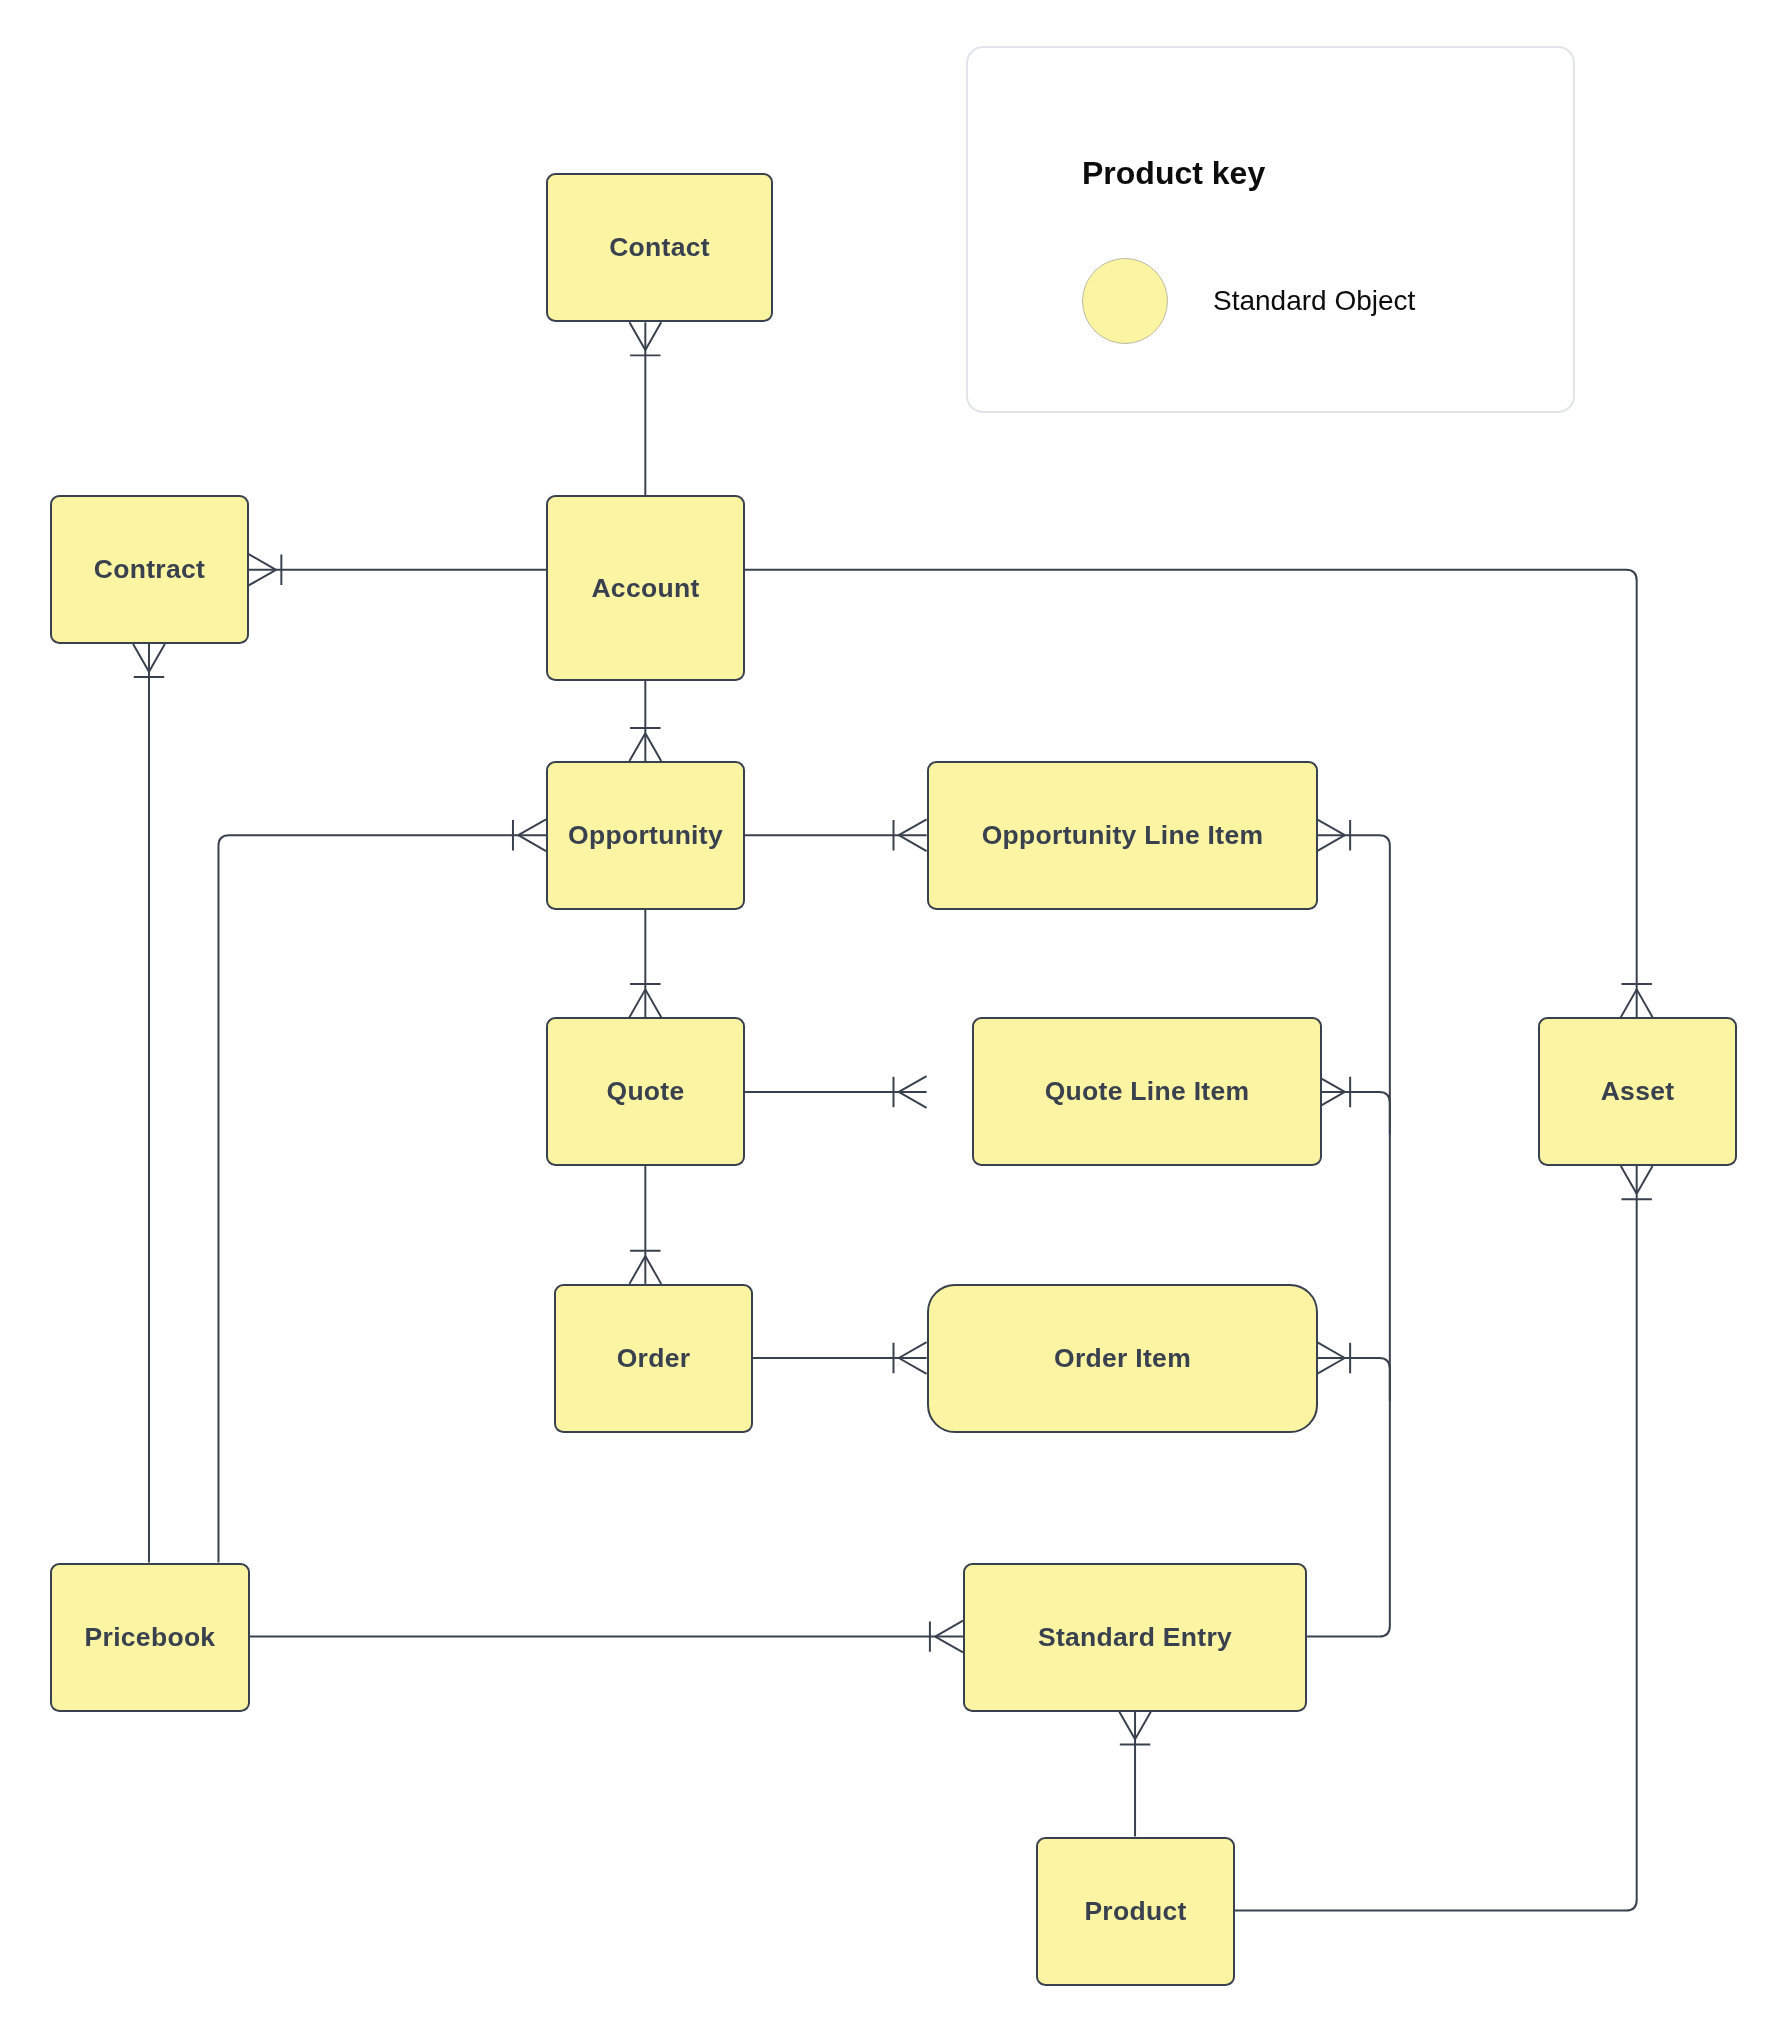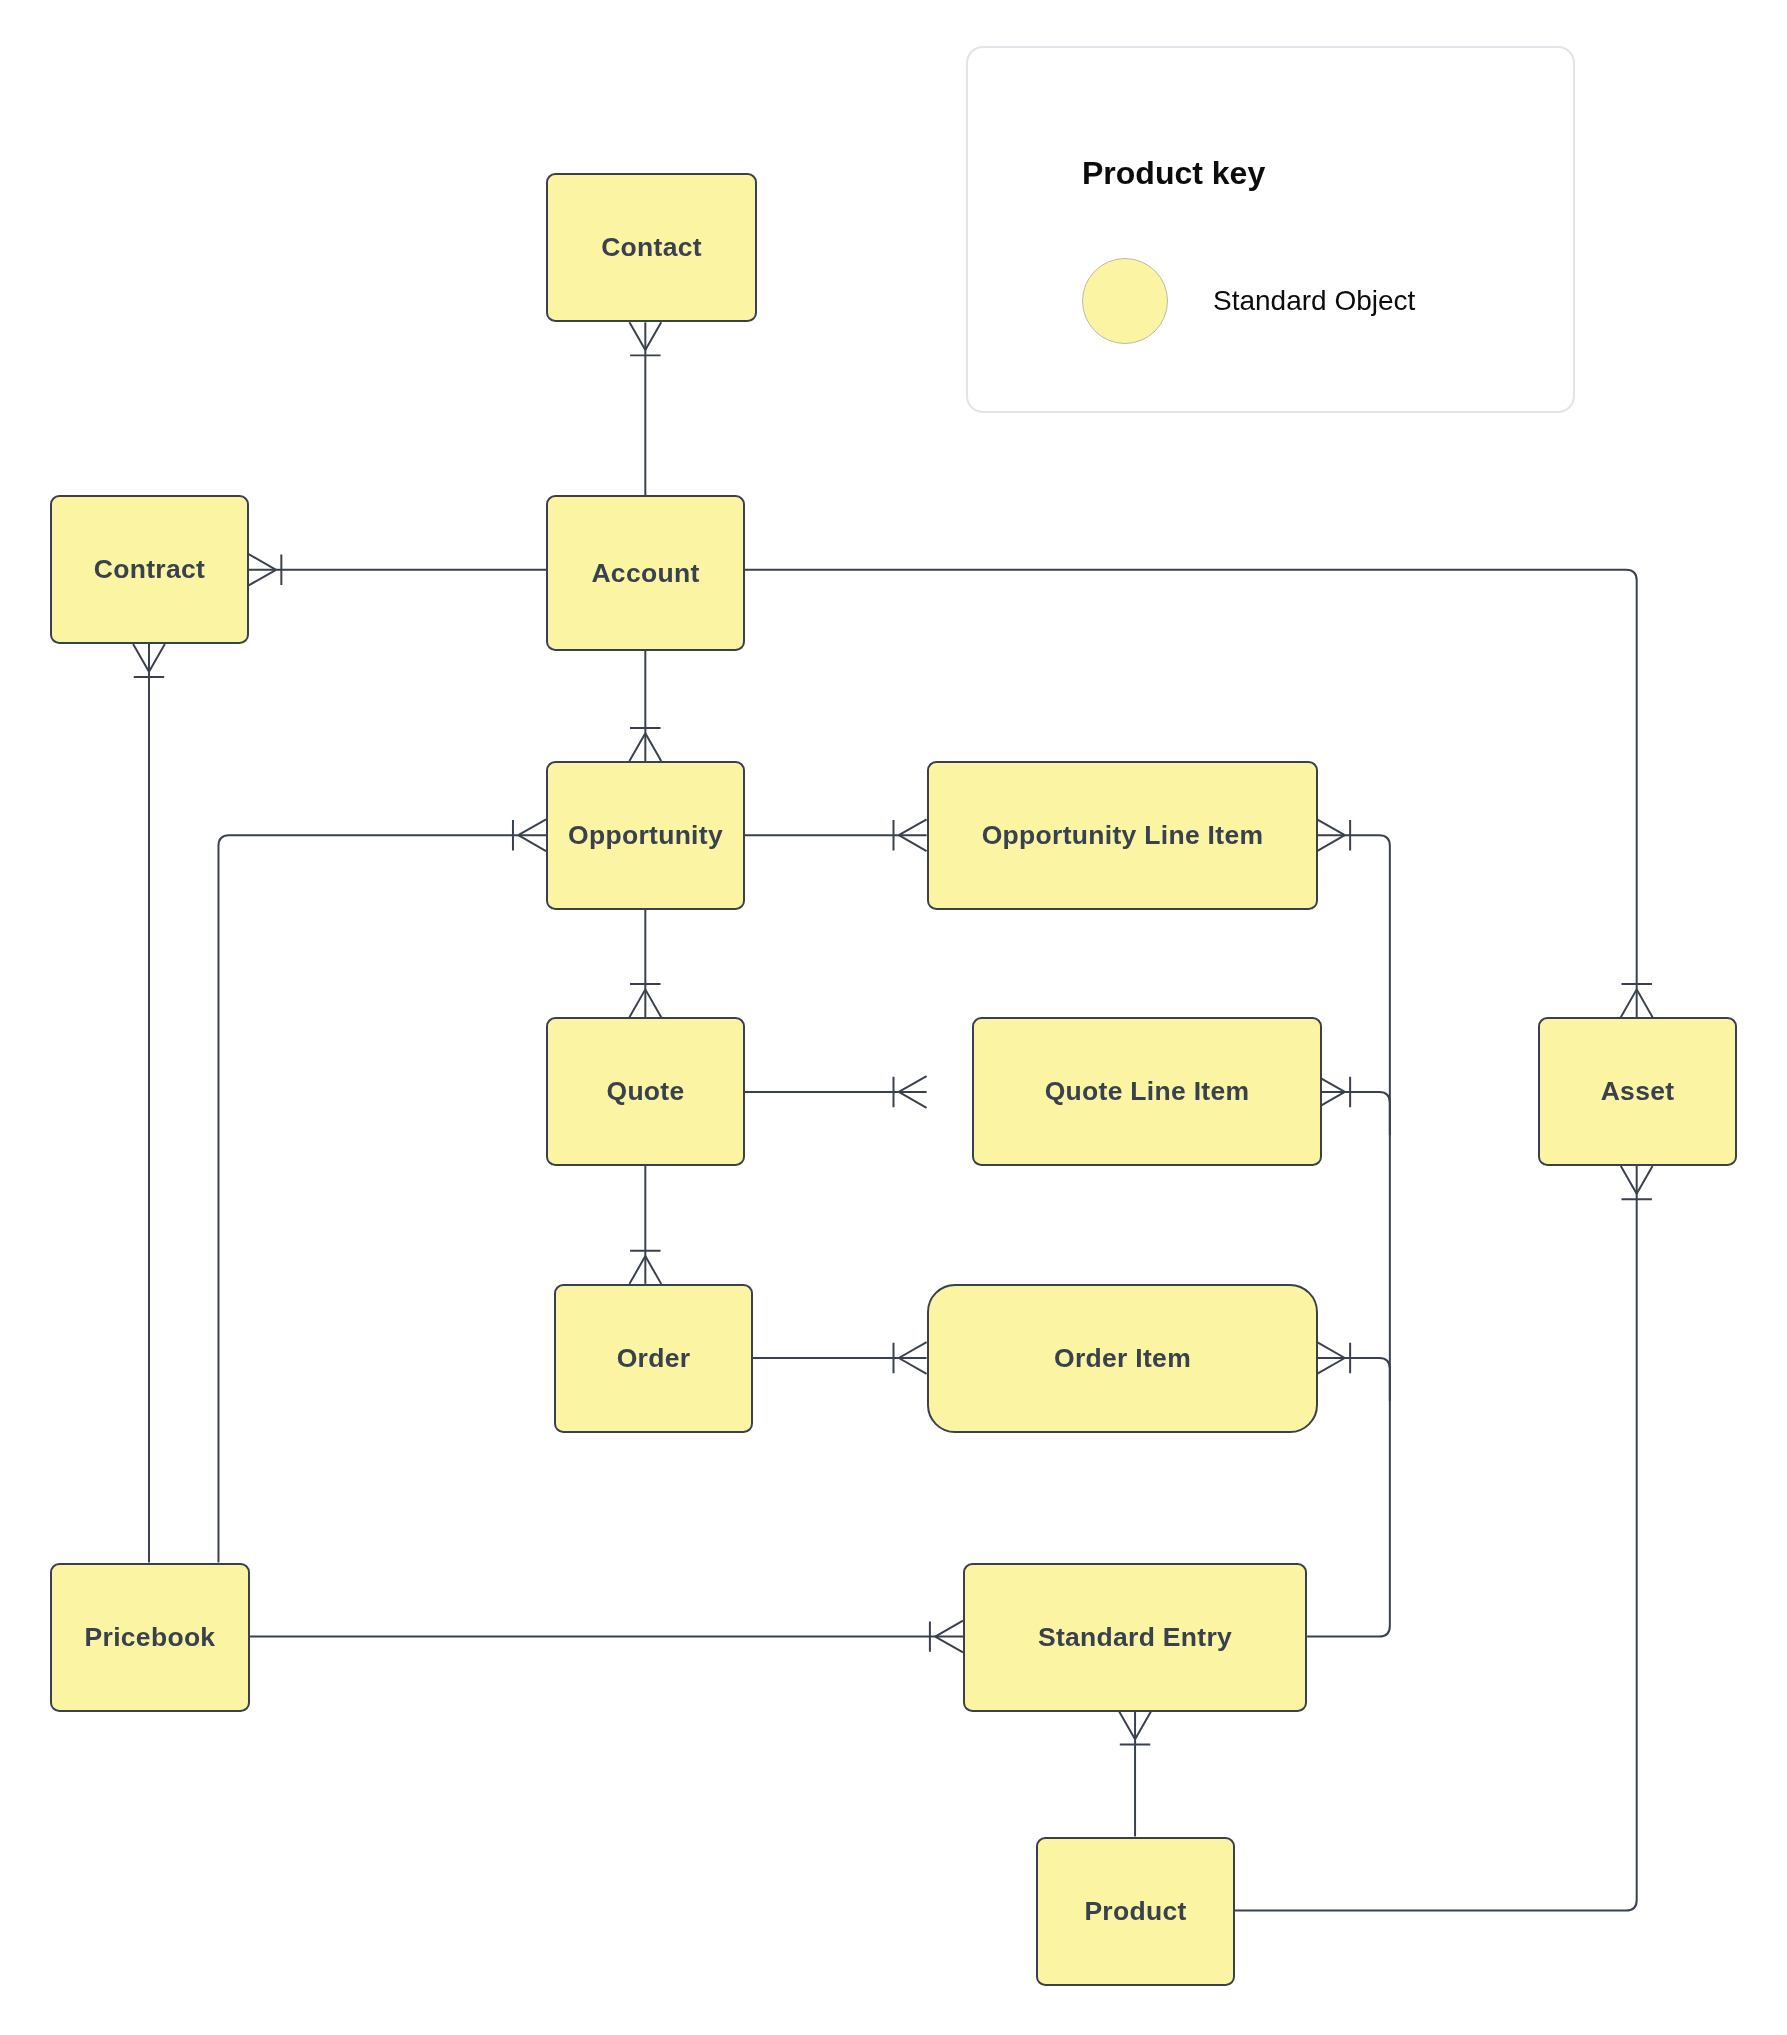--- a/index.html
+++ b/index.html
@@ -124,27 +124,27 @@
       <path d="M 1413 2473 L 1455 2449 M 1413 2473 L 1455 2497 M 1405 2450 L 1405 2496" fill="none" stroke="#39414e" stroke-width="3"></path>
       <path d="M 1715 2586 L 1715 2775" fill="none" stroke="#39414e" stroke-width="3"></path>
       <path d="M 1715 2628 L 1691 2586 M 1715 2628 L 1739 2586 M 1692 2636 L 1738 2636" fill="none" stroke="#39414e" stroke-width="3"></path>
       <path d="M 1865 2887 L 2457 2887 Q 2473 2887 2473 2871 L 2473 1762" fill="none" stroke="#39414e" stroke-width="3"></path>
       <path d="M 2473 1804 L 2449 1762 M 2473 1804 L 2497 1762 M 2450 1812 L 2496 1812" fill="none" stroke="#39414e" stroke-width="3"></path>
       <path d="M 1125 861 L 2457 861 Q 2473 861 2473 877 L 2473 1537" fill="none" stroke="#39414e" stroke-width="3"></path>
       <path d="M 2473 1495 L 2497 1537 M 2473 1495 L 2449 1537 M 2496 1487 L 2450 1487" fill="none" stroke="#39414e" stroke-width="3"></path>
     </svg>
 
   <div id="nodes-layer">
-      <div class="node" style="left: 546px; top: 173px; width: 211px; height: 149px;">
+      <div class="node" style="left: 546px; top: 173px; width: 227px; height: 149px;">
         <span class="node-label">Contact</span>
       </div>
       <div class="node" style="left: 50px; top: 495px; width: 199px; height: 149px;">
         <span class="node-label">Contract</span>
       </div>
-      <div class="node" style="left: 546px; top: 495px; width: 199px; height: 156px;">
+      <div class="node" style="left: 546px; top: 495px; width: 199px; height: 186px;">
         <span class="node-label">Account</span>
       </div>
       <div class="node" style="left: 546px; top: 761px; width: 199px; height: 149px;">
         <span class="node-label">Opportunity</span>
       </div>
       <div class="node" style="left: 927px; top: 761px; width: 391px; height: 149px;">
         <span class="node-label">Opportunity Line Item</span>
       </div>
       <div class="node" style="left: 546px; top: 1017px; width: 199px; height: 149px;">
         <span class="node-label">Quote</span>

